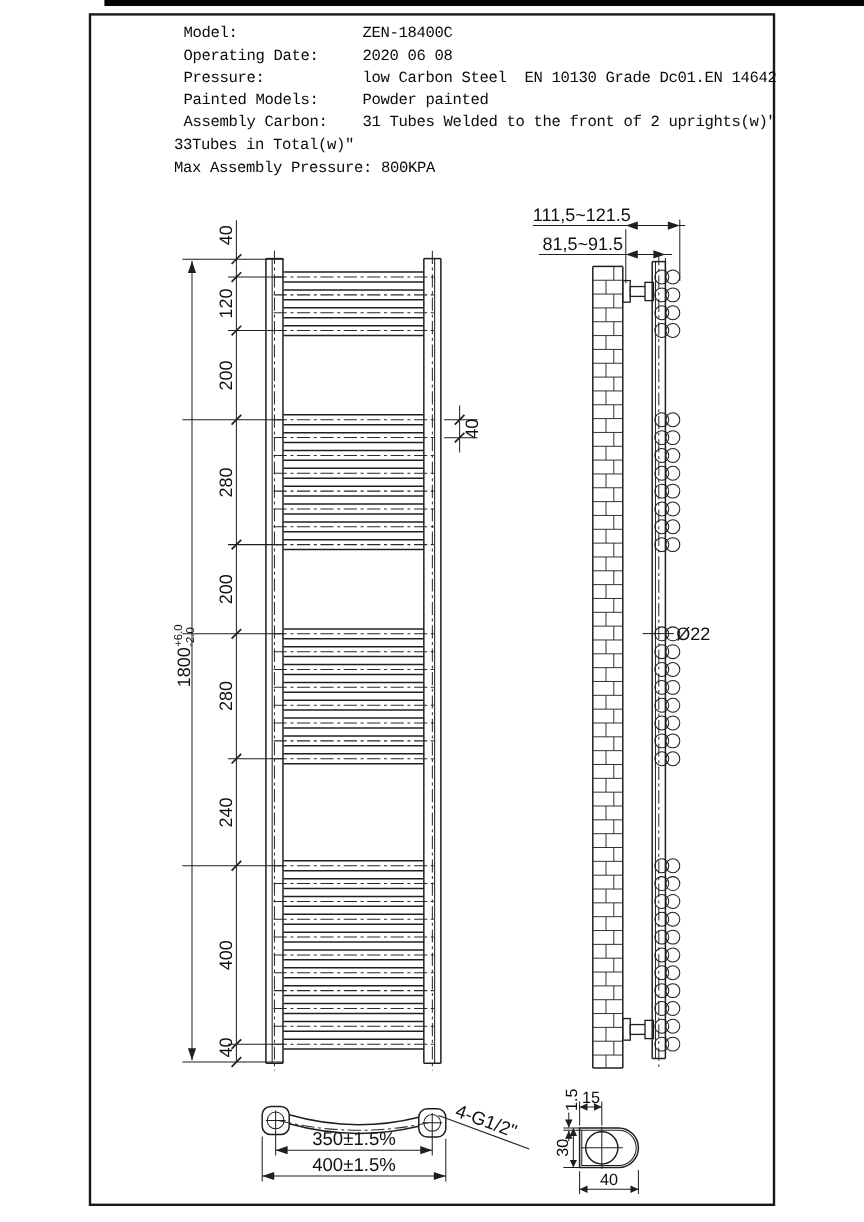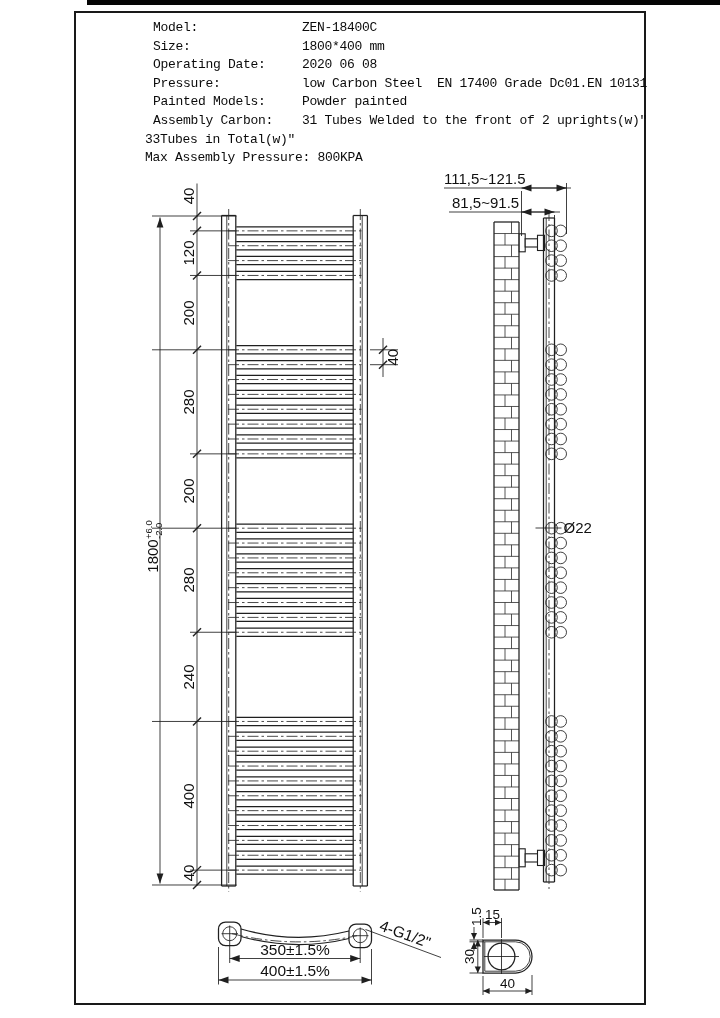--- a/index.html
+++ b/index.html
@@ -24,23 +24,22 @@
 </style>
 </head>
 <body>
 
 <div class="topbar"></div>
 <div class="frame"></div>
 
 <div class="spec">
   <div id="spec-rows">
       <div class="spec-row"><span>Model:</span><span>ZEN-18400C</span></div>
-      <div class="spec-row"><span>Size:</span><span>1800*400 mm</span></div>
       <div class="spec-row"><span>Operating Date:</span><span>2020 06 08</span></div>
-      <div class="spec-row"><span>Pressure:</span><span>low Carbon Steel  EN 17400 Grade Dc01.EN 10131</span></div>
+      <div class="spec-row"><span>Pressure:</span><span>low Carbon Steel  EN 10130 Grade Dc01.EN 14642</span></div>
       <div class="spec-row"><span>Painted Models:</span><span>Powder painted</span></div>
       <div class="spec-row"><span>Assembly Carbon:</span><span>31 Tubes Welded to the front of 2 uprights(w)"</span></div>
     </div>
   <div class="spec-line"><span>33Tubes in Total(w)"</span></div>
   <div class="spec-line"><span>Max Assembly Pressure:</span> <span>800KPA</span></div>
 </div>
 
 <svg id="dwg" width="720" height="1018" viewBox="0 0 720 1018">
   <defs>
     <marker id="arw" markerUnits="userSpaceOnUse" markerWidth="12" markerHeight="10" refX="10.5" refY="5" orient="auto-start-reverse">

